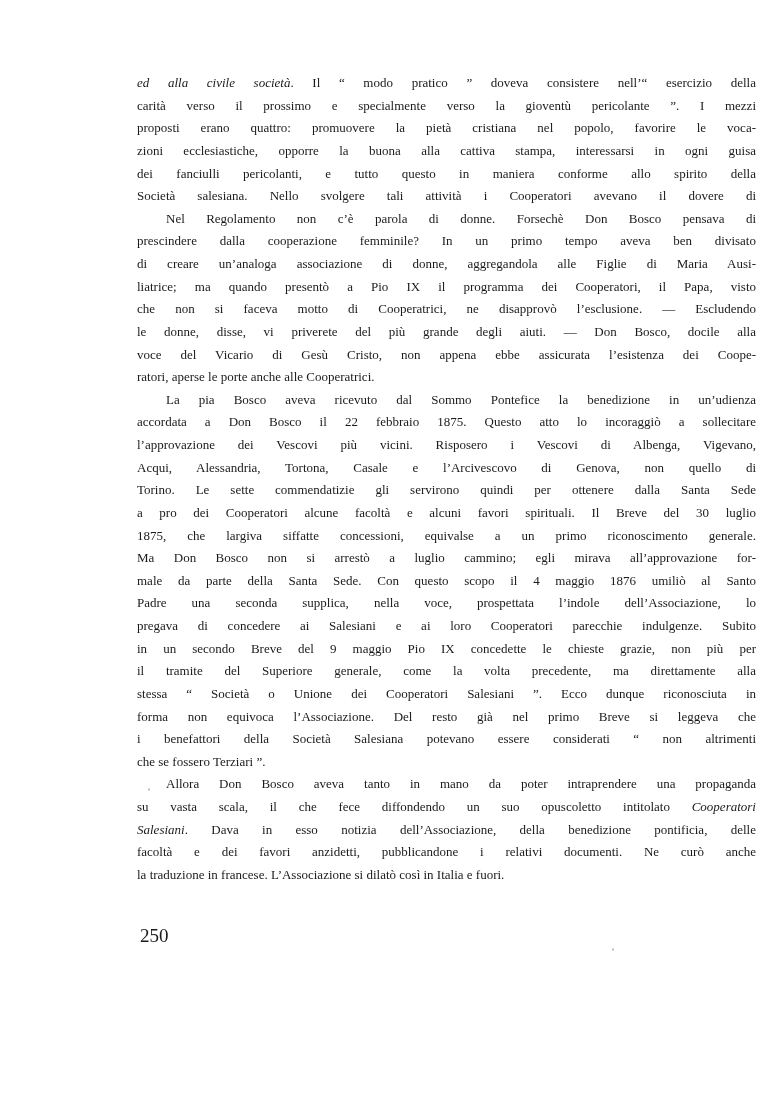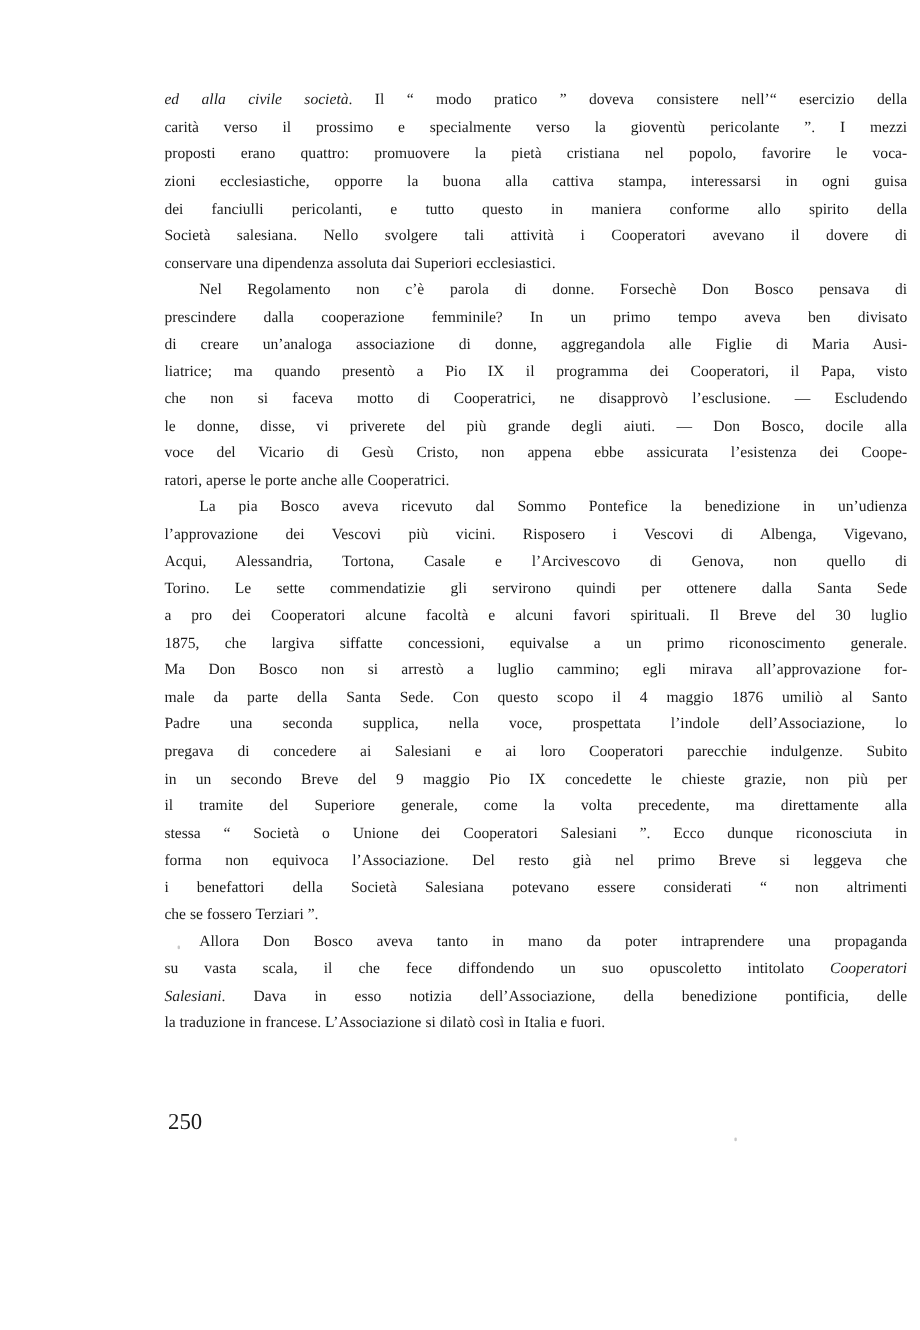--- a/index.html
+++ b/index.html
@@ -59,54 +59,55 @@
 <body>
 
 <div class="page" id="page-body">
     <div>
       <span class="line"><span class="it">ed alla civile società</span><span>. Il “ modo pratico ” doveva consistere nell’“ esercizio della</span></span>
       <span class="line"><span>carità verso il prossimo e specialmente verso la gioventù pericolante ”. I mezzi</span></span>
       <span class="line"><span>proposti erano quattro: promuovere la pietà cristiana nel popolo, favorire le voca-</span></span>
       <span class="line"><span>zioni ecclesiastiche, opporre la buona alla cattiva stampa, interessarsi in ogni guisa</span></span>
       <span class="line"><span>dei fanciulli pericolanti, e tutto questo in maniera conforme allo spirito della</span></span>
       <span class="line"><span>Società salesiana. Nello svolgere tali attività i Cooperatori avevano il dovere di</span></span>
-      <span class="line last"><span>conservare una dipendenza assoluta dai Superiori ecclesiastici.</span></span>
     </div>
     <div>
       <span class="line indent"><span>Nel Regolamento non c’è parola di donne. Forsechè Don Bosco pensava di</span></span>
       <span class="line"><span>prescindere dalla cooperazione femminile? In un primo tempo aveva ben divisato</span></span>
       <span class="line"><span>di creare un’analoga associazione di donne, aggregandola alle Figlie di Maria Ausi-</span></span>
       <span class="line"><span>liatrice; ma quando presentò a Pio IX il programma dei Cooperatori, il Papa, visto</span></span>
       <span class="line"><span>che non si faceva motto di Cooperatrici, ne disapprovò l’esclusione. — Escludendo</span></span>
       <span class="line"><span>le donne, disse, vi priverete del più grande degli aiuti. — Don Bosco, docile alla</span></span>
       <span class="line"><span>voce del Vicario di Gesù Cristo, non appena ebbe assicurata l’esistenza dei Coope-</span></span>
       <span class="line last"><span>ratori, aperse le porte anche alle Cooperatrici.</span></span>
     </div>
     <div>
       <span class="line indent"><span>La pia Bosco aveva ricevuto dal Sommo Pontefice la benedizione in un’udienza</span></span>
+      <span class="line"><span>accordata a Don Bosco il 22 febbraio 1875. Questo atto lo incoraggiò a sollecitare</span></span>
       <span class="line"><span>l’approvazione dei Vescovi più vicini. Risposero i Vescovi di Albenga, Vigevano,</span></span>
       <span class="line"><span>Acqui, Alessandria, Tortona, Casale e l’Arcivescovo di Genova, non quello di</span></span>
       <span class="line"><span>Torino. Le sette commendatizie gli servirono quindi per ottenere dalla Santa Sede</span></span>
       <span class="line"><span>a pro dei Cooperatori alcune facoltà e alcuni favori spirituali. Il Breve del 30 luglio</span></span>
       <span class="line"><span>1875, che largiva siffatte concessioni, equivalse a un primo riconoscimento generale.</span></span>
       <span class="line"><span>Ma Don Bosco non si arrestò a luglio cammino; egli mirava all’approvazione for-</span></span>
       <span class="line"><span>male da parte della Santa Sede. Con questo scopo il 4 maggio 1876 umiliò al Santo</span></span>
       <span class="line"><span>Padre una seconda supplica, nella voce, prospettata l’indole dell’Associazione, lo</span></span>
       <span class="line"><span>pregava di concedere ai Salesiani e ai loro Cooperatori parecchie indulgenze. Subito</span></span>
       <span class="line"><span>in un secondo Breve del 9 maggio Pio IX concedette le chieste grazie, non più per</span></span>
       <span class="line"><span>il tramite del Superiore generale, come la volta precedente, ma direttamente alla</span></span>
       <span class="line"><span>stessa “ Società o Unione dei Cooperatori Salesiani ”. Ecco dunque riconosciuta in</span></span>
       <span class="line"><span>forma non equivoca l’Associazione. Del resto già nel primo Breve si leggeva che</span></span>
       <span class="line"><span>i benefattori della Società Salesiana potevano essere considerati “ non altrimenti</span></span>
       <span class="line last"><span>che se fossero Terziari ”.</span></span>
     </div>
     <div>
       <span class="line indent"><span>Allora Don Bosco aveva tanto in mano da poter intraprendere una propaganda</span></span>
       <span class="line"><span>su vasta scala, il che fece diffondendo un suo opuscoletto intitolato </span><span class="it">Cooperatori</span></span>
       <span class="line"><span class="it">Salesiani</span><span>. Dava in esso notizia dell’Associazione, della benedizione pontificia, delle</span></span>
+      <span class="line"><span>facoltà e dei favori anzidetti, pubblicandone i relativi documenti. Ne curò anche</span></span>
       <span class="line last"><span>la traduzione in francese. L’Associazione si dilatò così in Italia e fuori.</span></span>
     </div>
   </div>
 
 <div class="page-number">250</div>
 
 <div class="speck" style="left:612px; top:948px;"></div>
 <div class="speck" style="left:148px; top:788px;"></div>
 
 </body></html>

